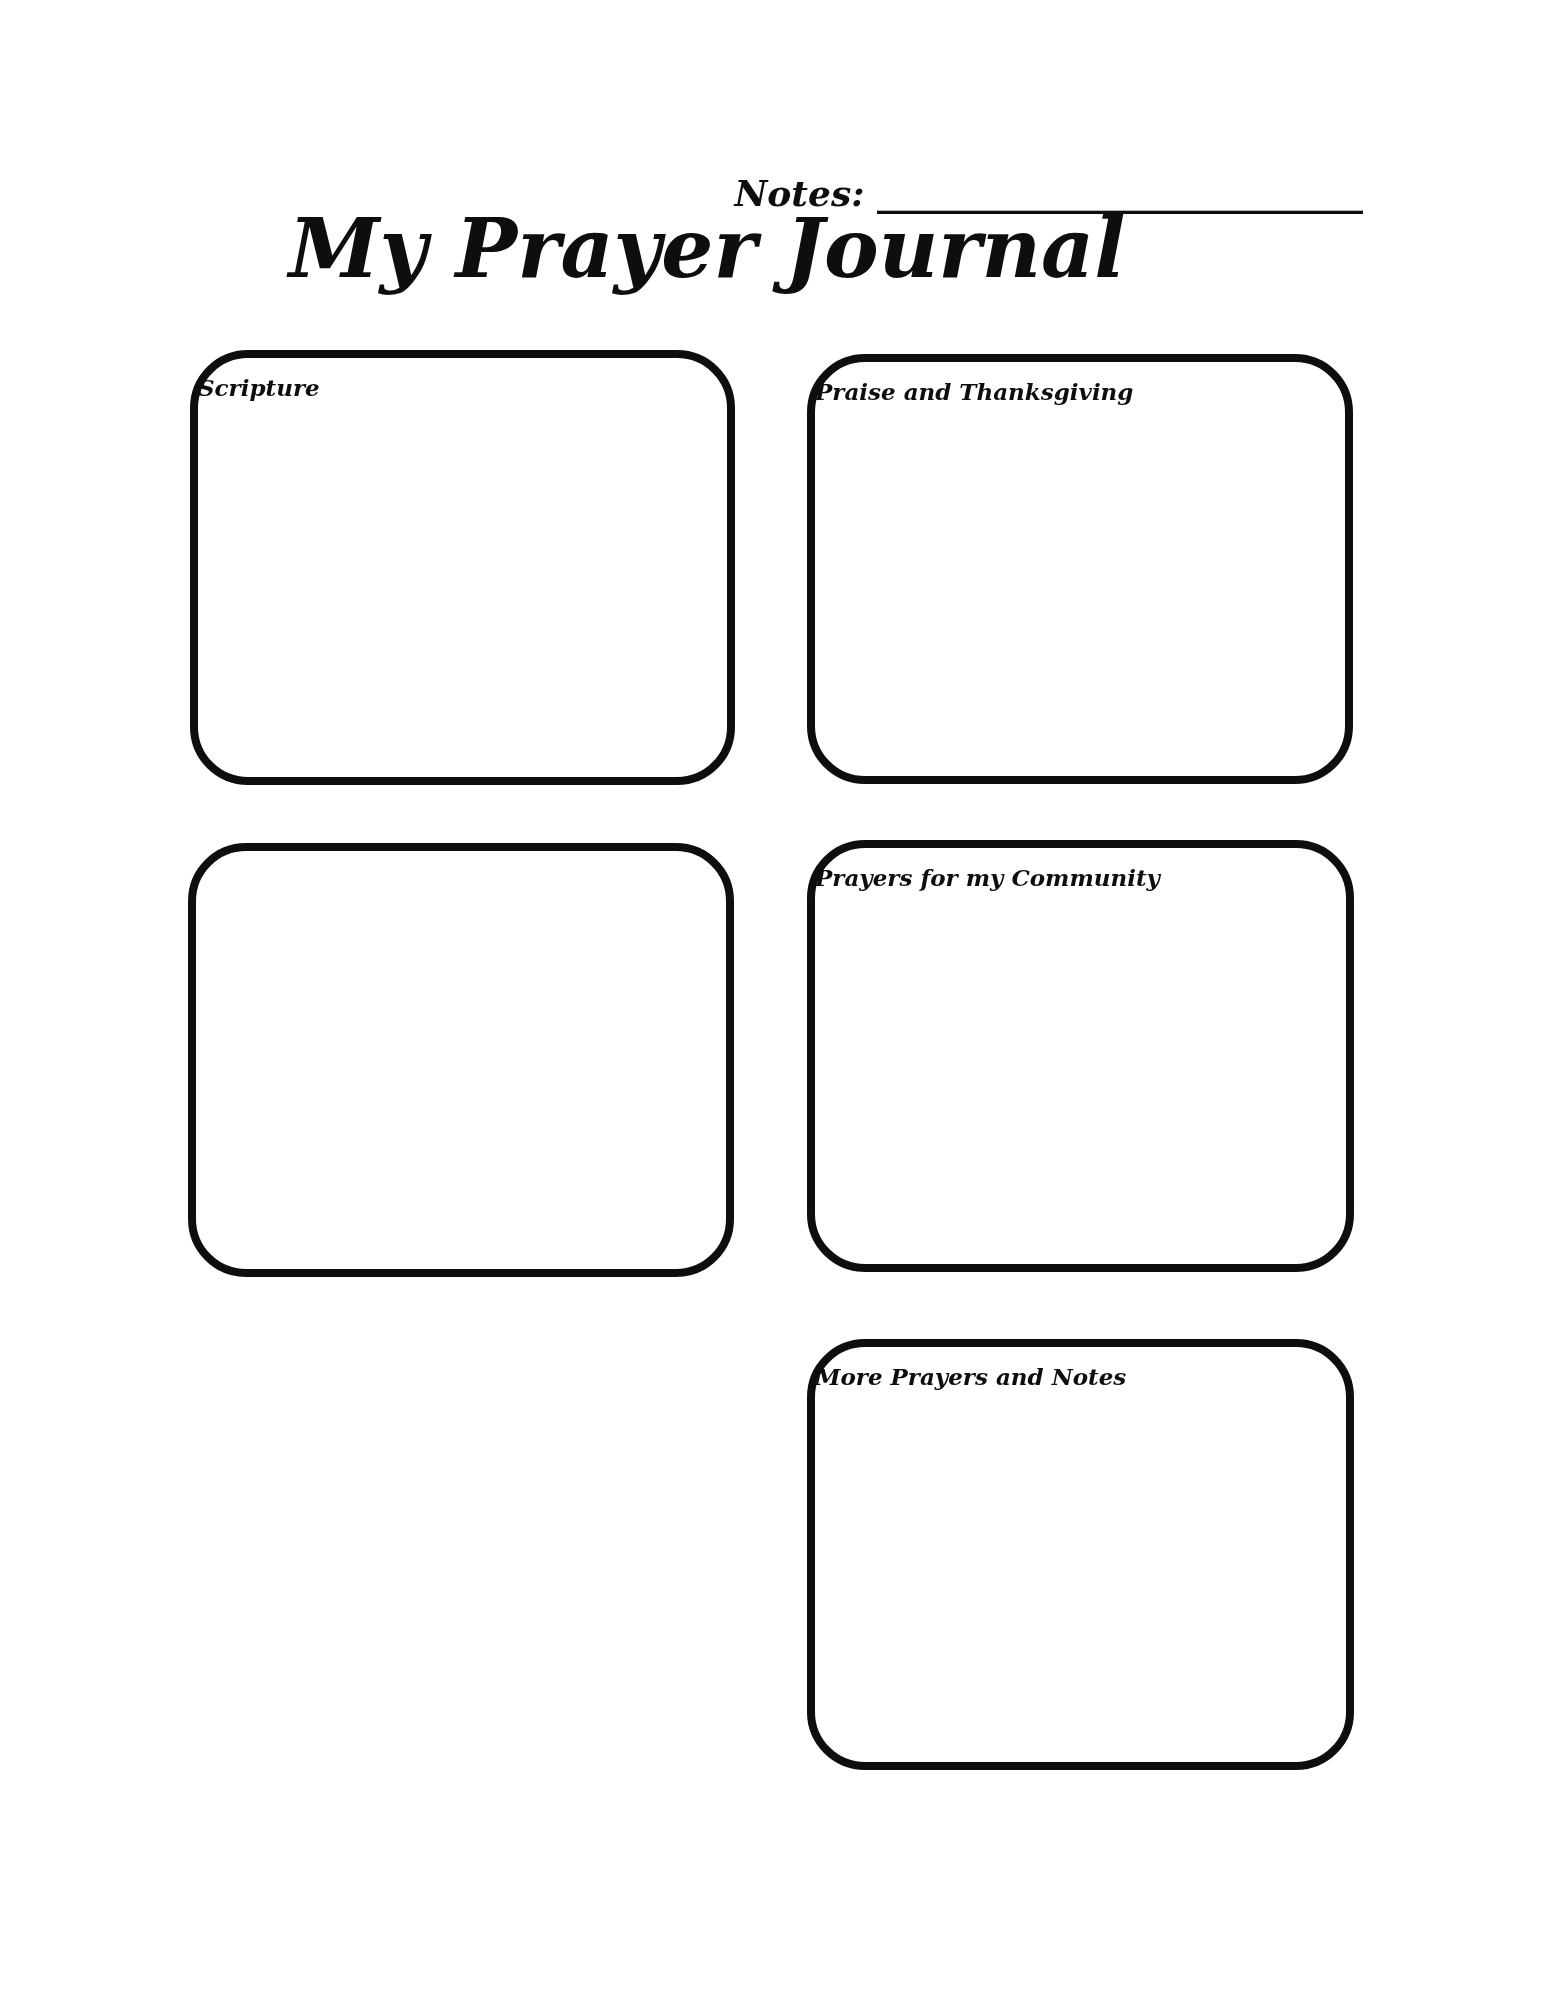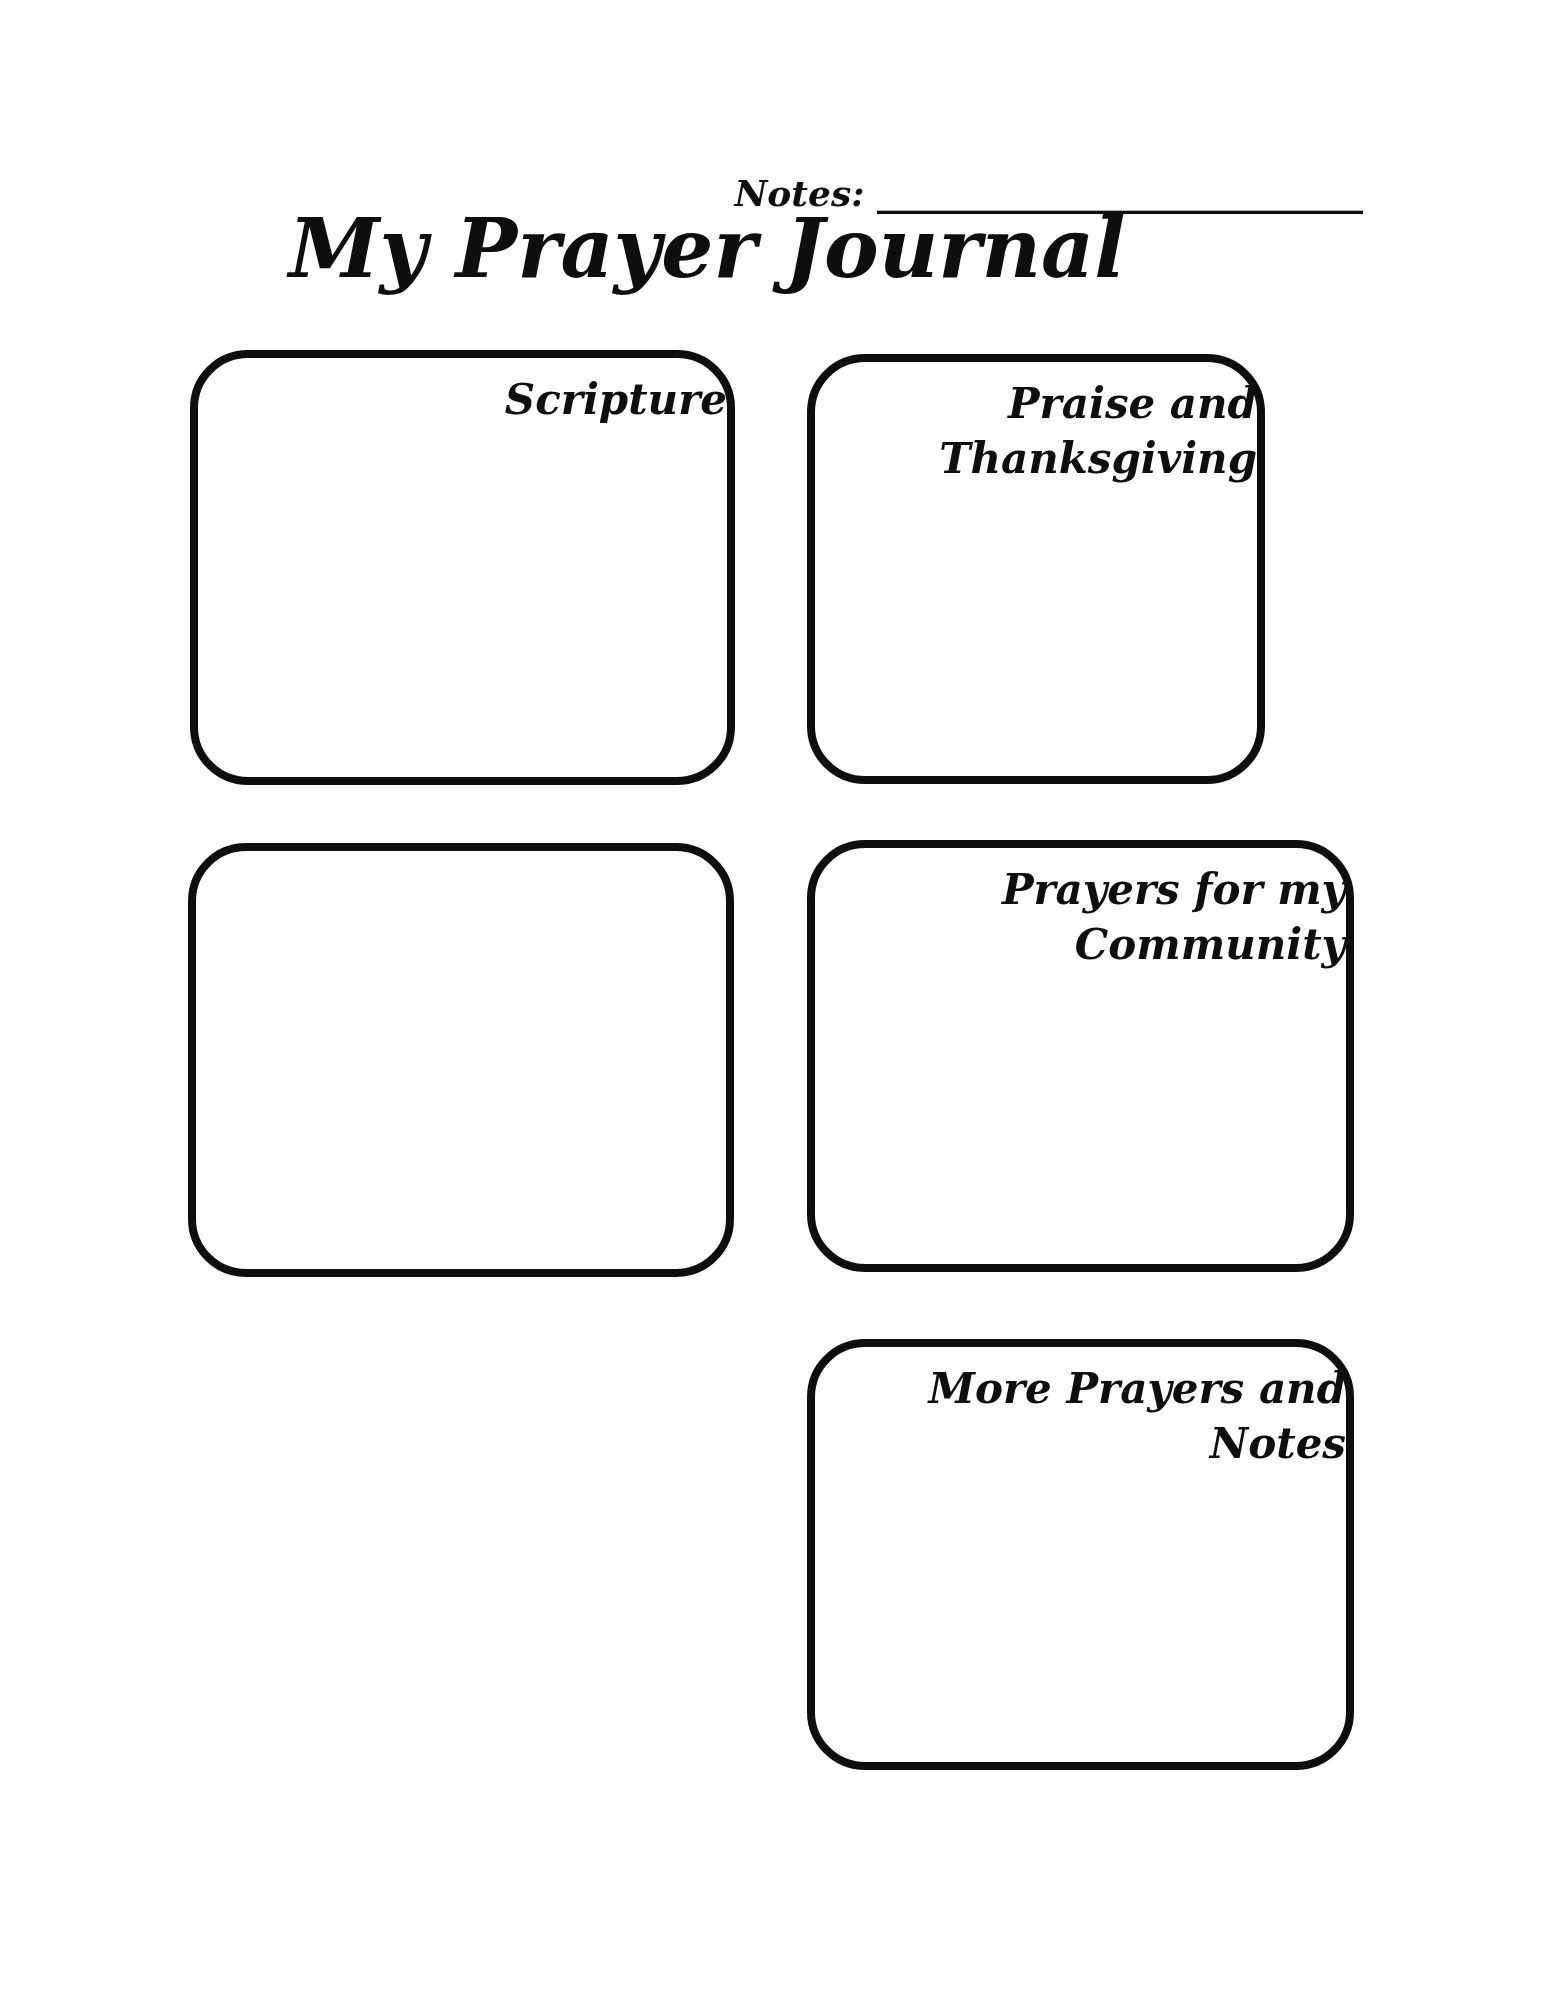--- a/index.html
+++ b/index.html
@@ -44,29 +44,29 @@
   }
   .pbox {
     position: absolute;
     box-sizing: border-box;
     border: 8px solid #0e0e0e;
     border-radius: 58px;
     background: #ffffff;
   }
   .pbox .box-label {
     display: block;
-    text-align: right;
+    text-align: left;
     padding-top: 15px;
-    font-size: 42px;
+    font-size: 23px;
     font-style: italic;
     font-weight: bold;
     line-height: 1.3;
   }
   #box-scripture        { left: 190px; top: 350px; width: 545px; height: 435px; }
-  #box-praise           { left: 807px; top: 354px; width: 458px; height: 430px; }
+  #box-praise           { left: 807px; top: 354px; width: 546px; height: 430px; }
   #box-confession       { left: 188px; top: 843px; width: 546px; height: 434px; }
   #box-community        { left: 807px; top: 840px; width: 547px; height: 432px; }
   #box-world            { left: 188px; top: 1335px; width: 547px; height: 433px; }
   #box-more             { left: 807px; top: 1339px; width: 547px; height: 431px; }
   .writing-area {
     width: 100%;
     height: calc(100% - 60px);
   }
 </style>
 </head>

